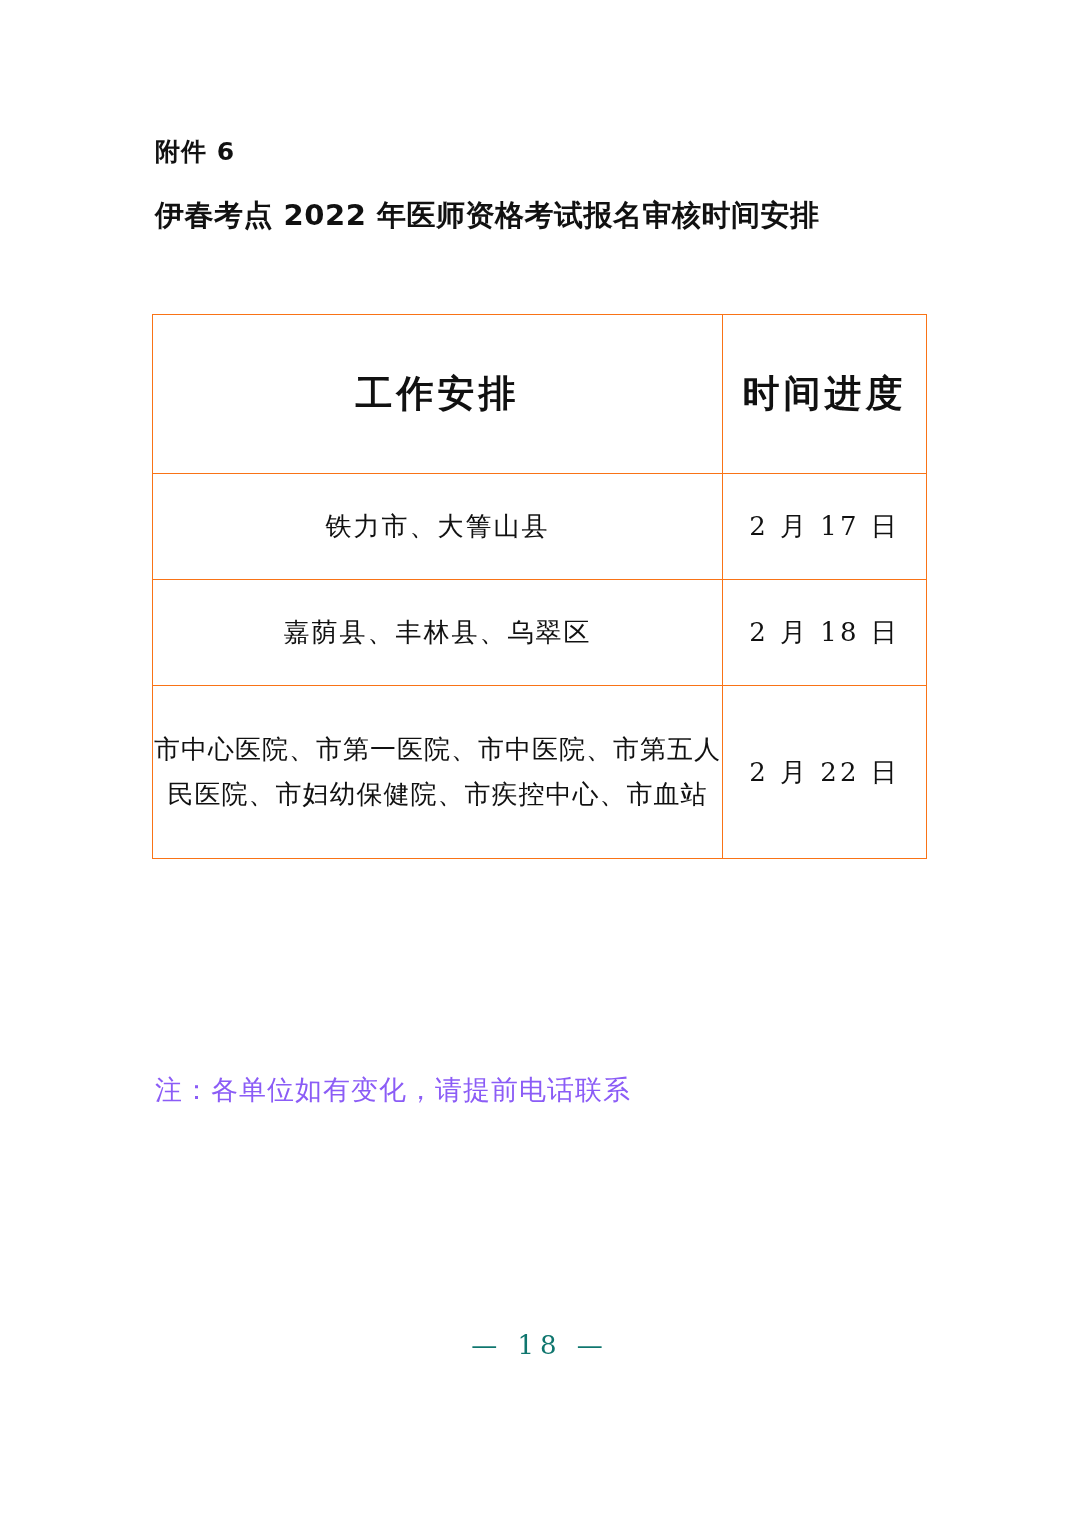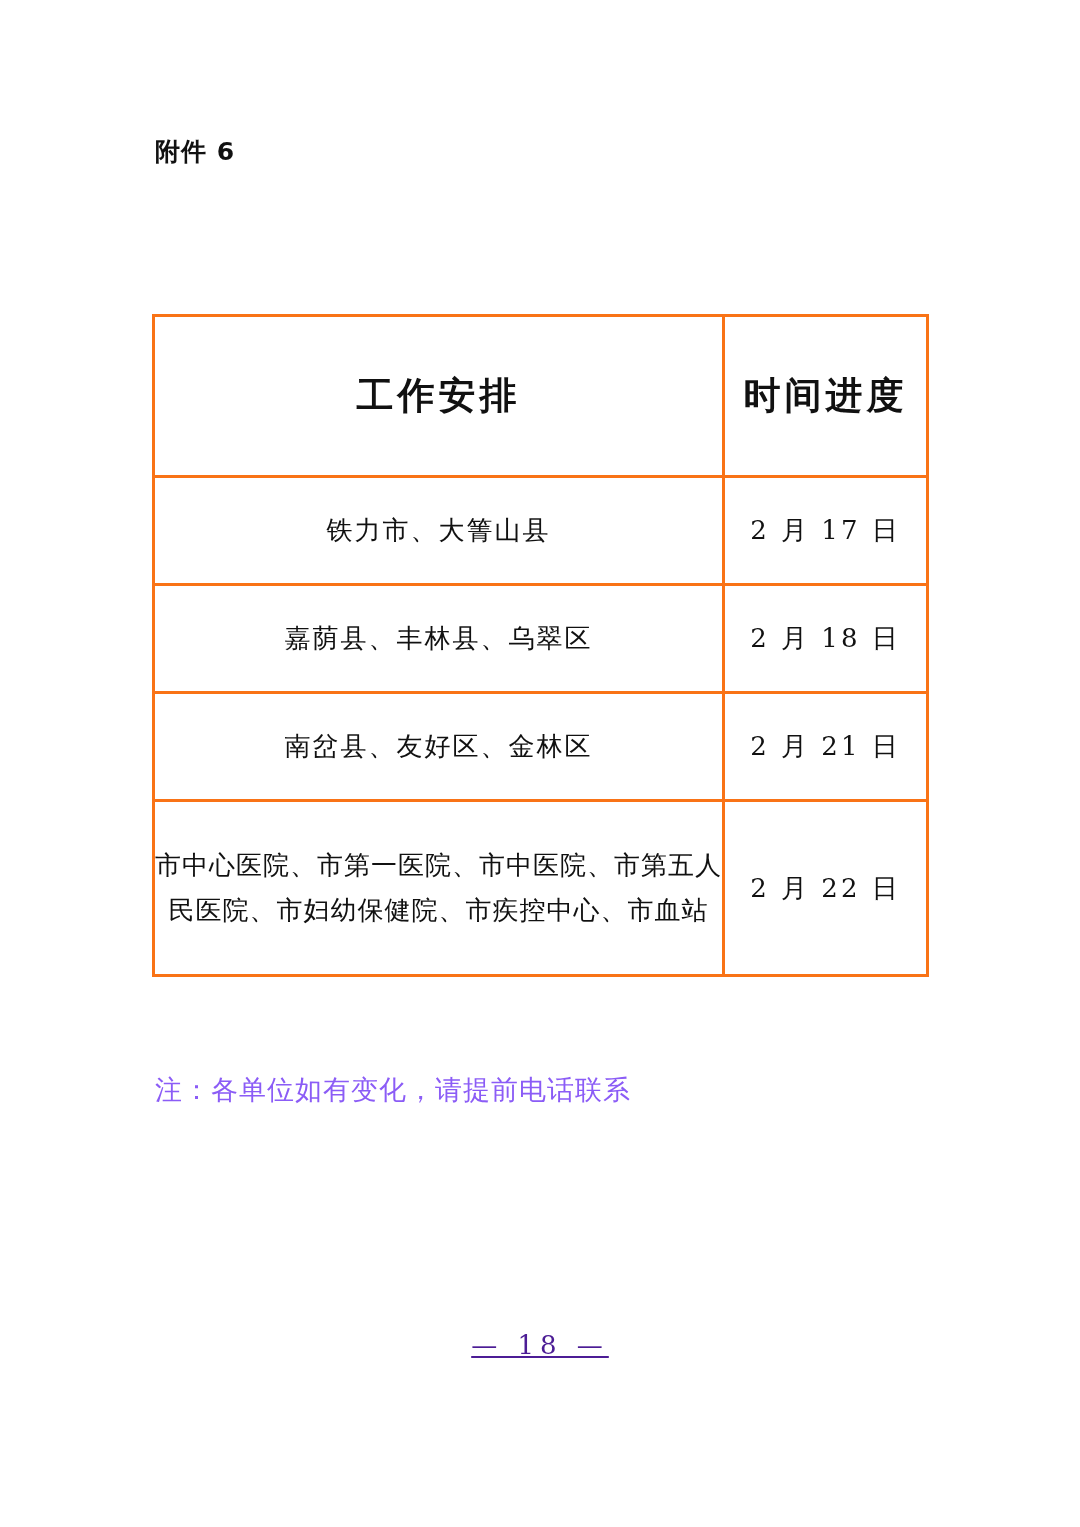--- a/index.html
+++ b/index.html
@@ -45,21 +45,21 @@
   }
   table.schedule {
     position: absolute;
     left: 152px;
     top: 314px;
     width: 774px;
     border-collapse: collapse;
     table-layout: fixed;
   }
   table.schedule td, table.schedule th {
-    border: 3px solid #f97316;
+    border: 1px solid #f97316;
     padding: 0;
     vertical-align: middle;
     text-align: center;
   }
   col.c1 { width: 570px; }
   col.c2 { width: 204px; }
 
   .head-cell {
     height: 158px;
     font-size: 37px;
@@ -98,55 +98,51 @@
     color: #8b5cf6;
   }
   .page-number {
     position: absolute;
     left: 0;
     top: 1330px;
     width: 1080px;
     text-align: center;
     font-size: 26px;
     letter-spacing: 6px;
-    color: #4c1d95;
-    text-decoration: underline;
+    color: #0f766e;
   }
 </style>
 </head>
 <body>
 
 <div class="page">
 
   <div class="attachment-label">附件 6</div>
 
+  <div class="doc-title">伊春考点 2022 年医师资格考试报名审核时间安排</div>
 
   <table class="schedule">
     <colgroup>
         <col class="c1">
         <col class="c2">
       </colgroup>
     <tbody>
       <tr>
         <th class="head-cell">工作安排</th>
         <th class="head-cell">时间进度</th>
       </tr>
       <tr>
         <td class="body-cell">铁力市、大箐山县</td>
         <td class="body-cell date-cell">2 月 17 日</td>
       </tr>
       <tr>
         <td class="body-cell">嘉荫县、丰林县、乌翠区</td>
         <td class="body-cell date-cell">2 月 18 日</td>
       </tr>
       <tr>
-        <td class="body-cell">南岔县、友好区、金林区</td>
-        <td class="body-cell date-cell">2 月 21 日</td>
-      </tr>
-      <tr>
         <td class="multi-line">市中心医院、市第一医院、市中医院、市第五人民医院、市妇幼保健院、市疾控中心、市血站</td>
         <td class="body-cell tall date-cell">2 月 22 日</td>
       </tr>
     </tbody>
   </table>
 
   <div class="note">注：各单位如有变化，请提前电话联系</div>
 
   <div class="page-number">— 18 —</div>
 

